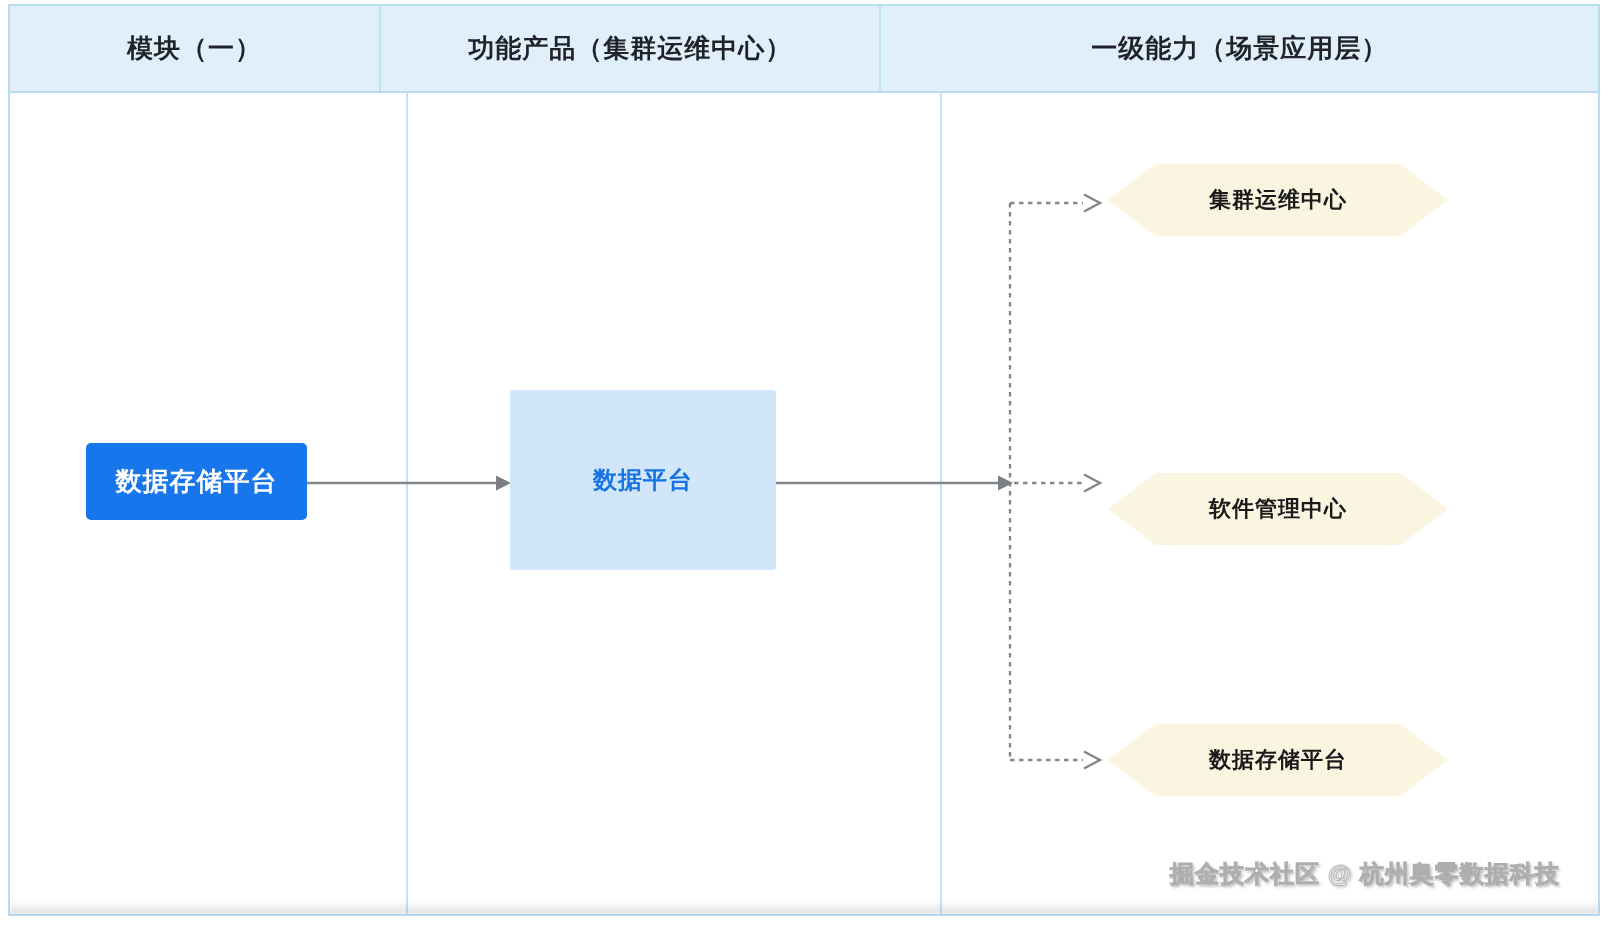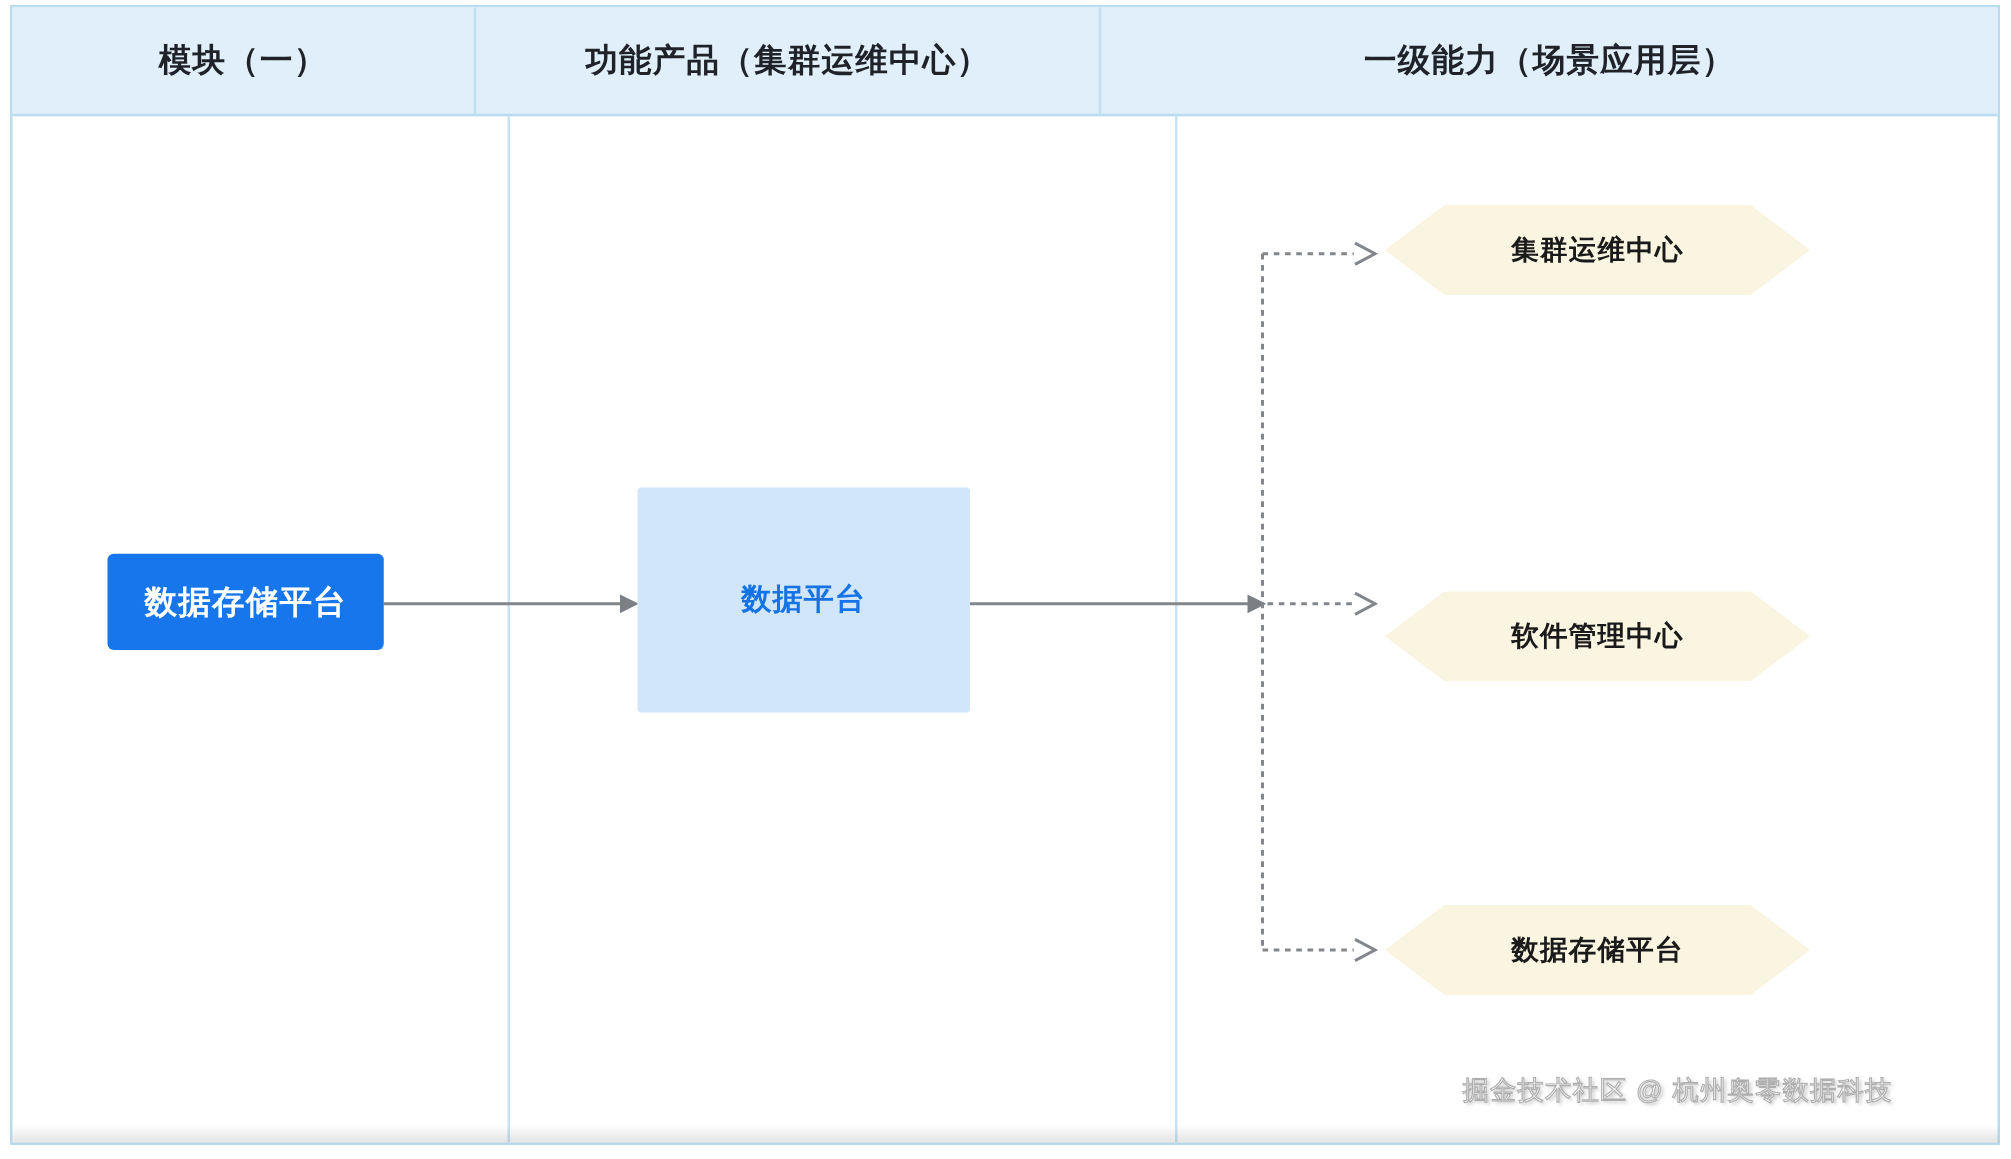--- a/index.html
+++ b/index.html
@@ -52,21 +52,21 @@
   .hex1 { top: 164px; }
   .hex2 { top: 473px; }
   .hex3 { top: 724px; }
 
   
   .connectors { position: absolute; left: 0; top: 0; pointer-events: none; }
 
   
   .watermark {
     position: absolute; left: 1170px; top: 858px; white-space: nowrap;
-    font-size: 21px; font-weight: 400; letter-spacing: 1px;
+    font-size: 24px; font-weight: 700; letter-spacing: 1px;
     color: rgba(255,255,255,0.93);
     -webkit-text-stroke: 0.9px #aeaeae;
     text-shadow: 2px 2px 3px rgba(120,120,120,0.55);
   }
 
   
   .bottom-shade {
     position: absolute; left: 10px; right: 10px; top: 900px; height: 14px;
     background: linear-gradient(to bottom, rgba(0,0,0,0), rgba(125,125,125,0.22));
     filter: blur(1px);

